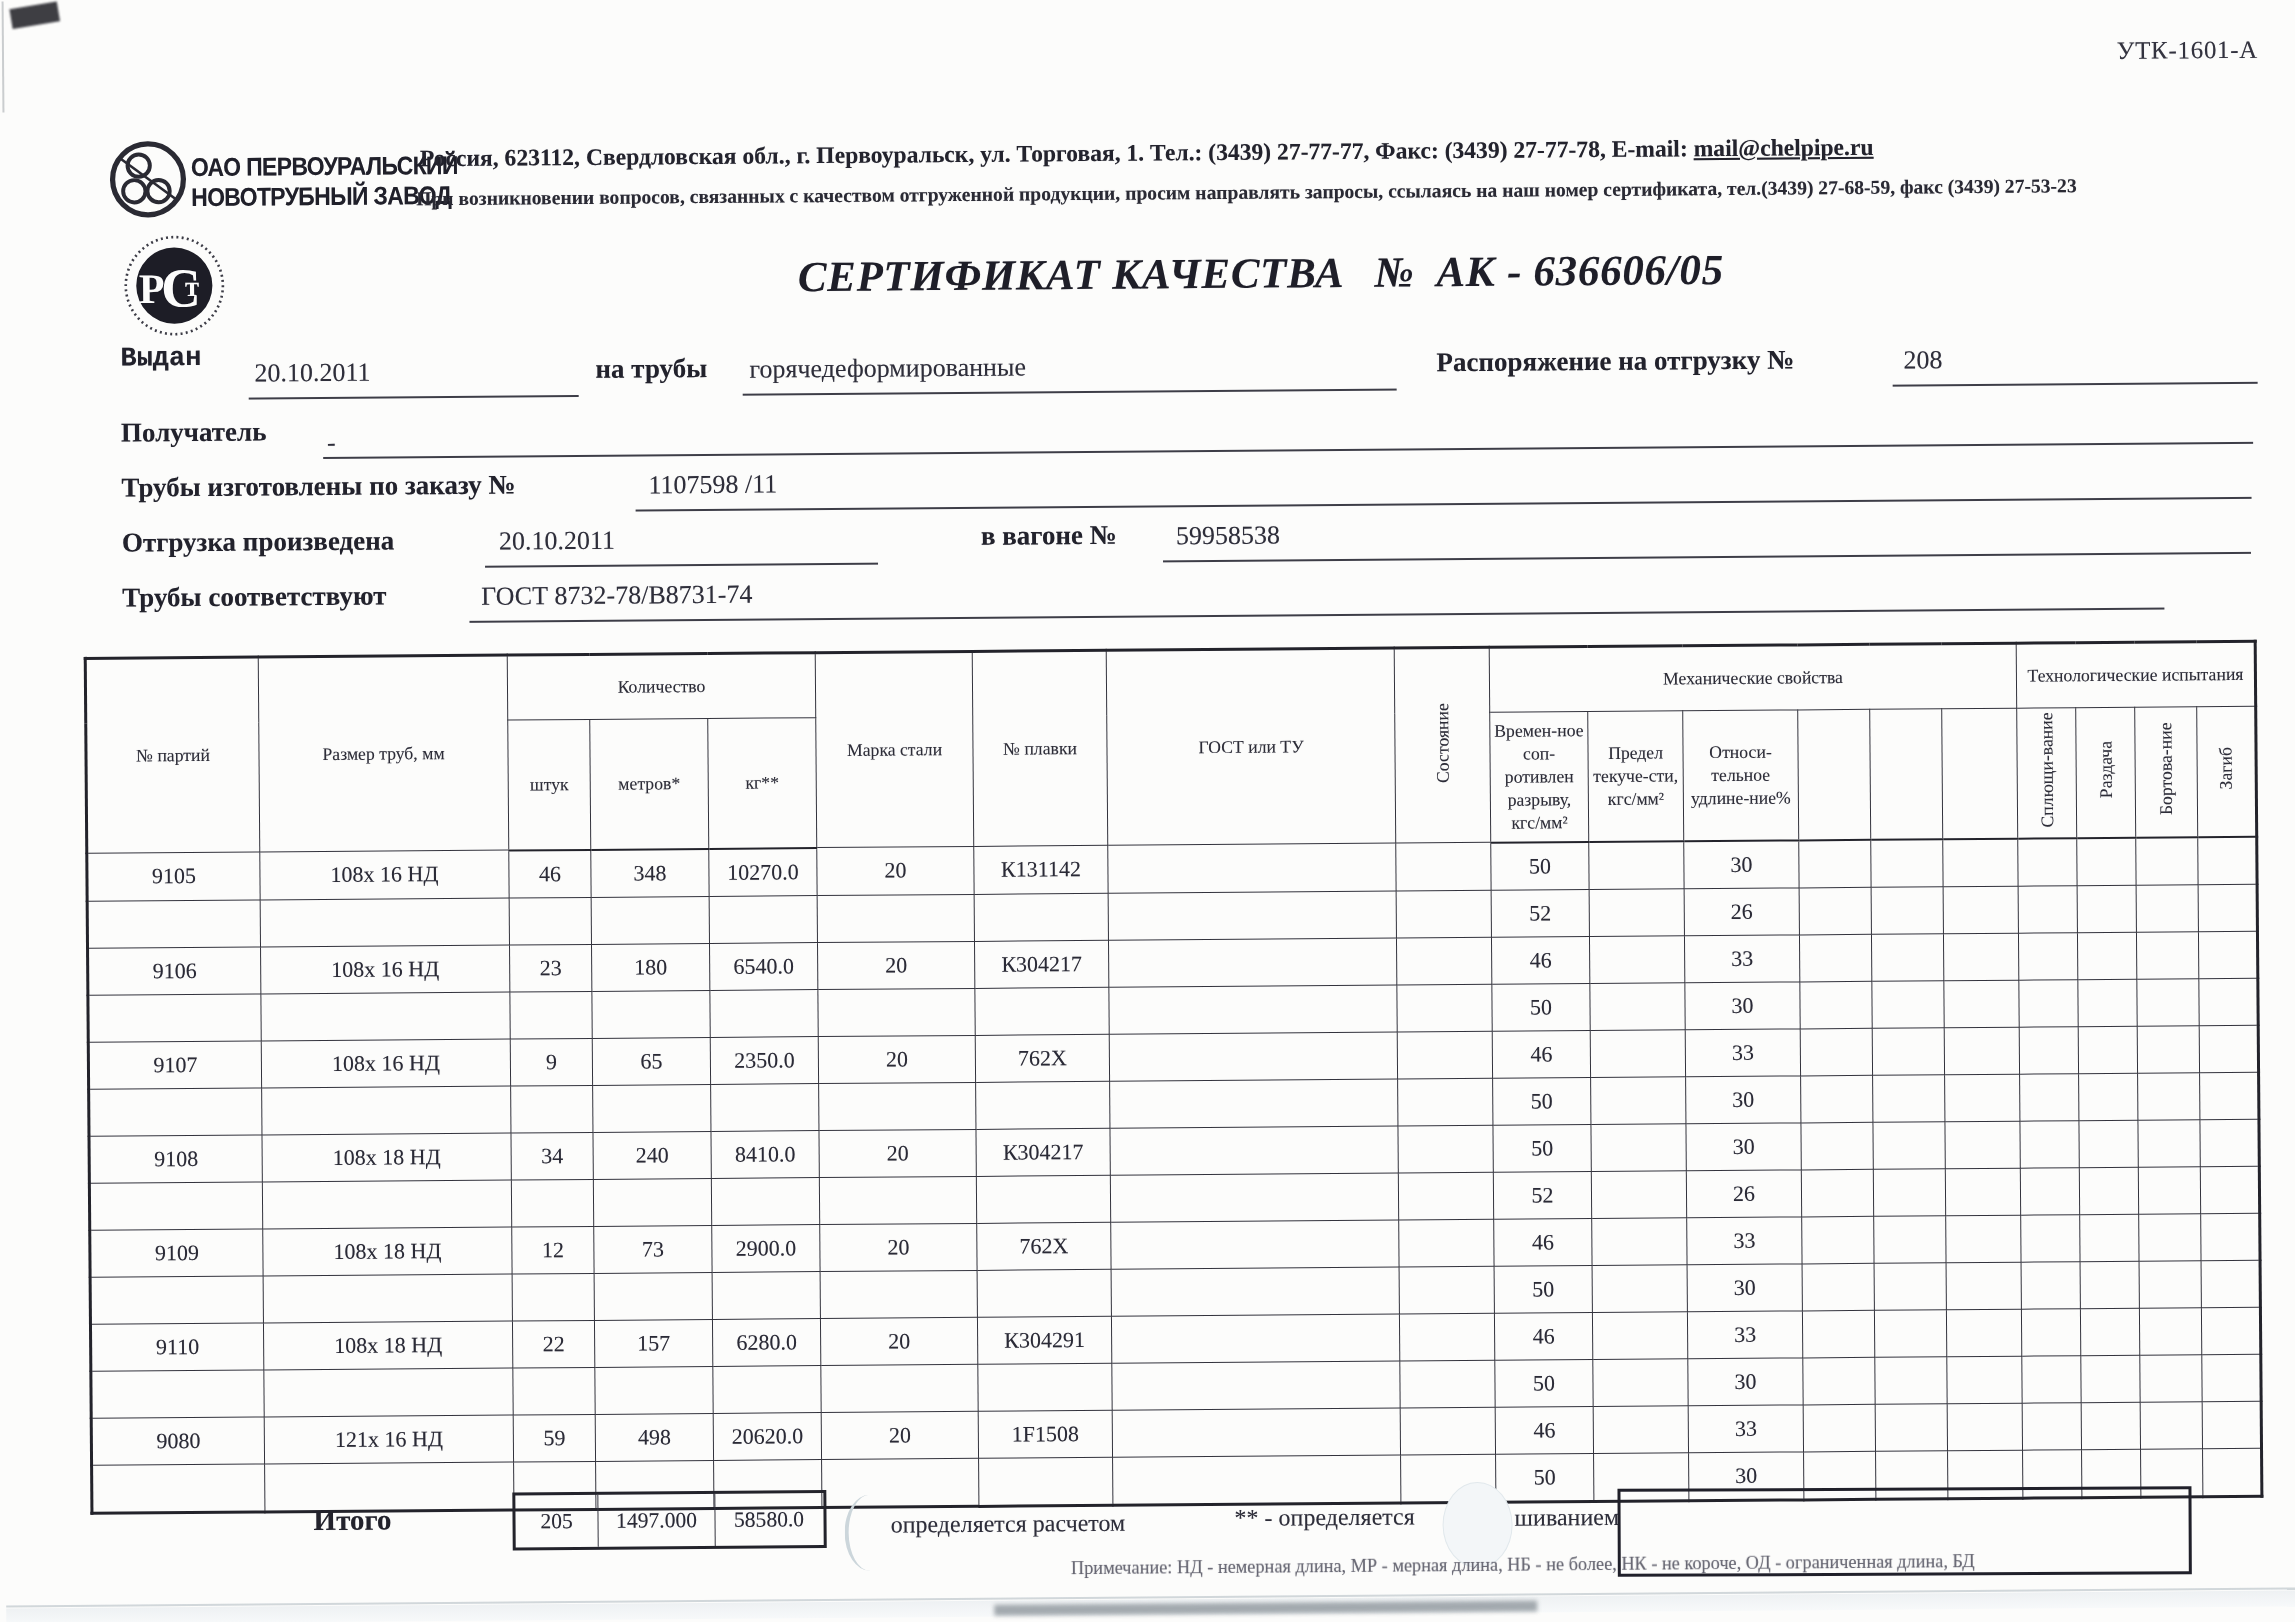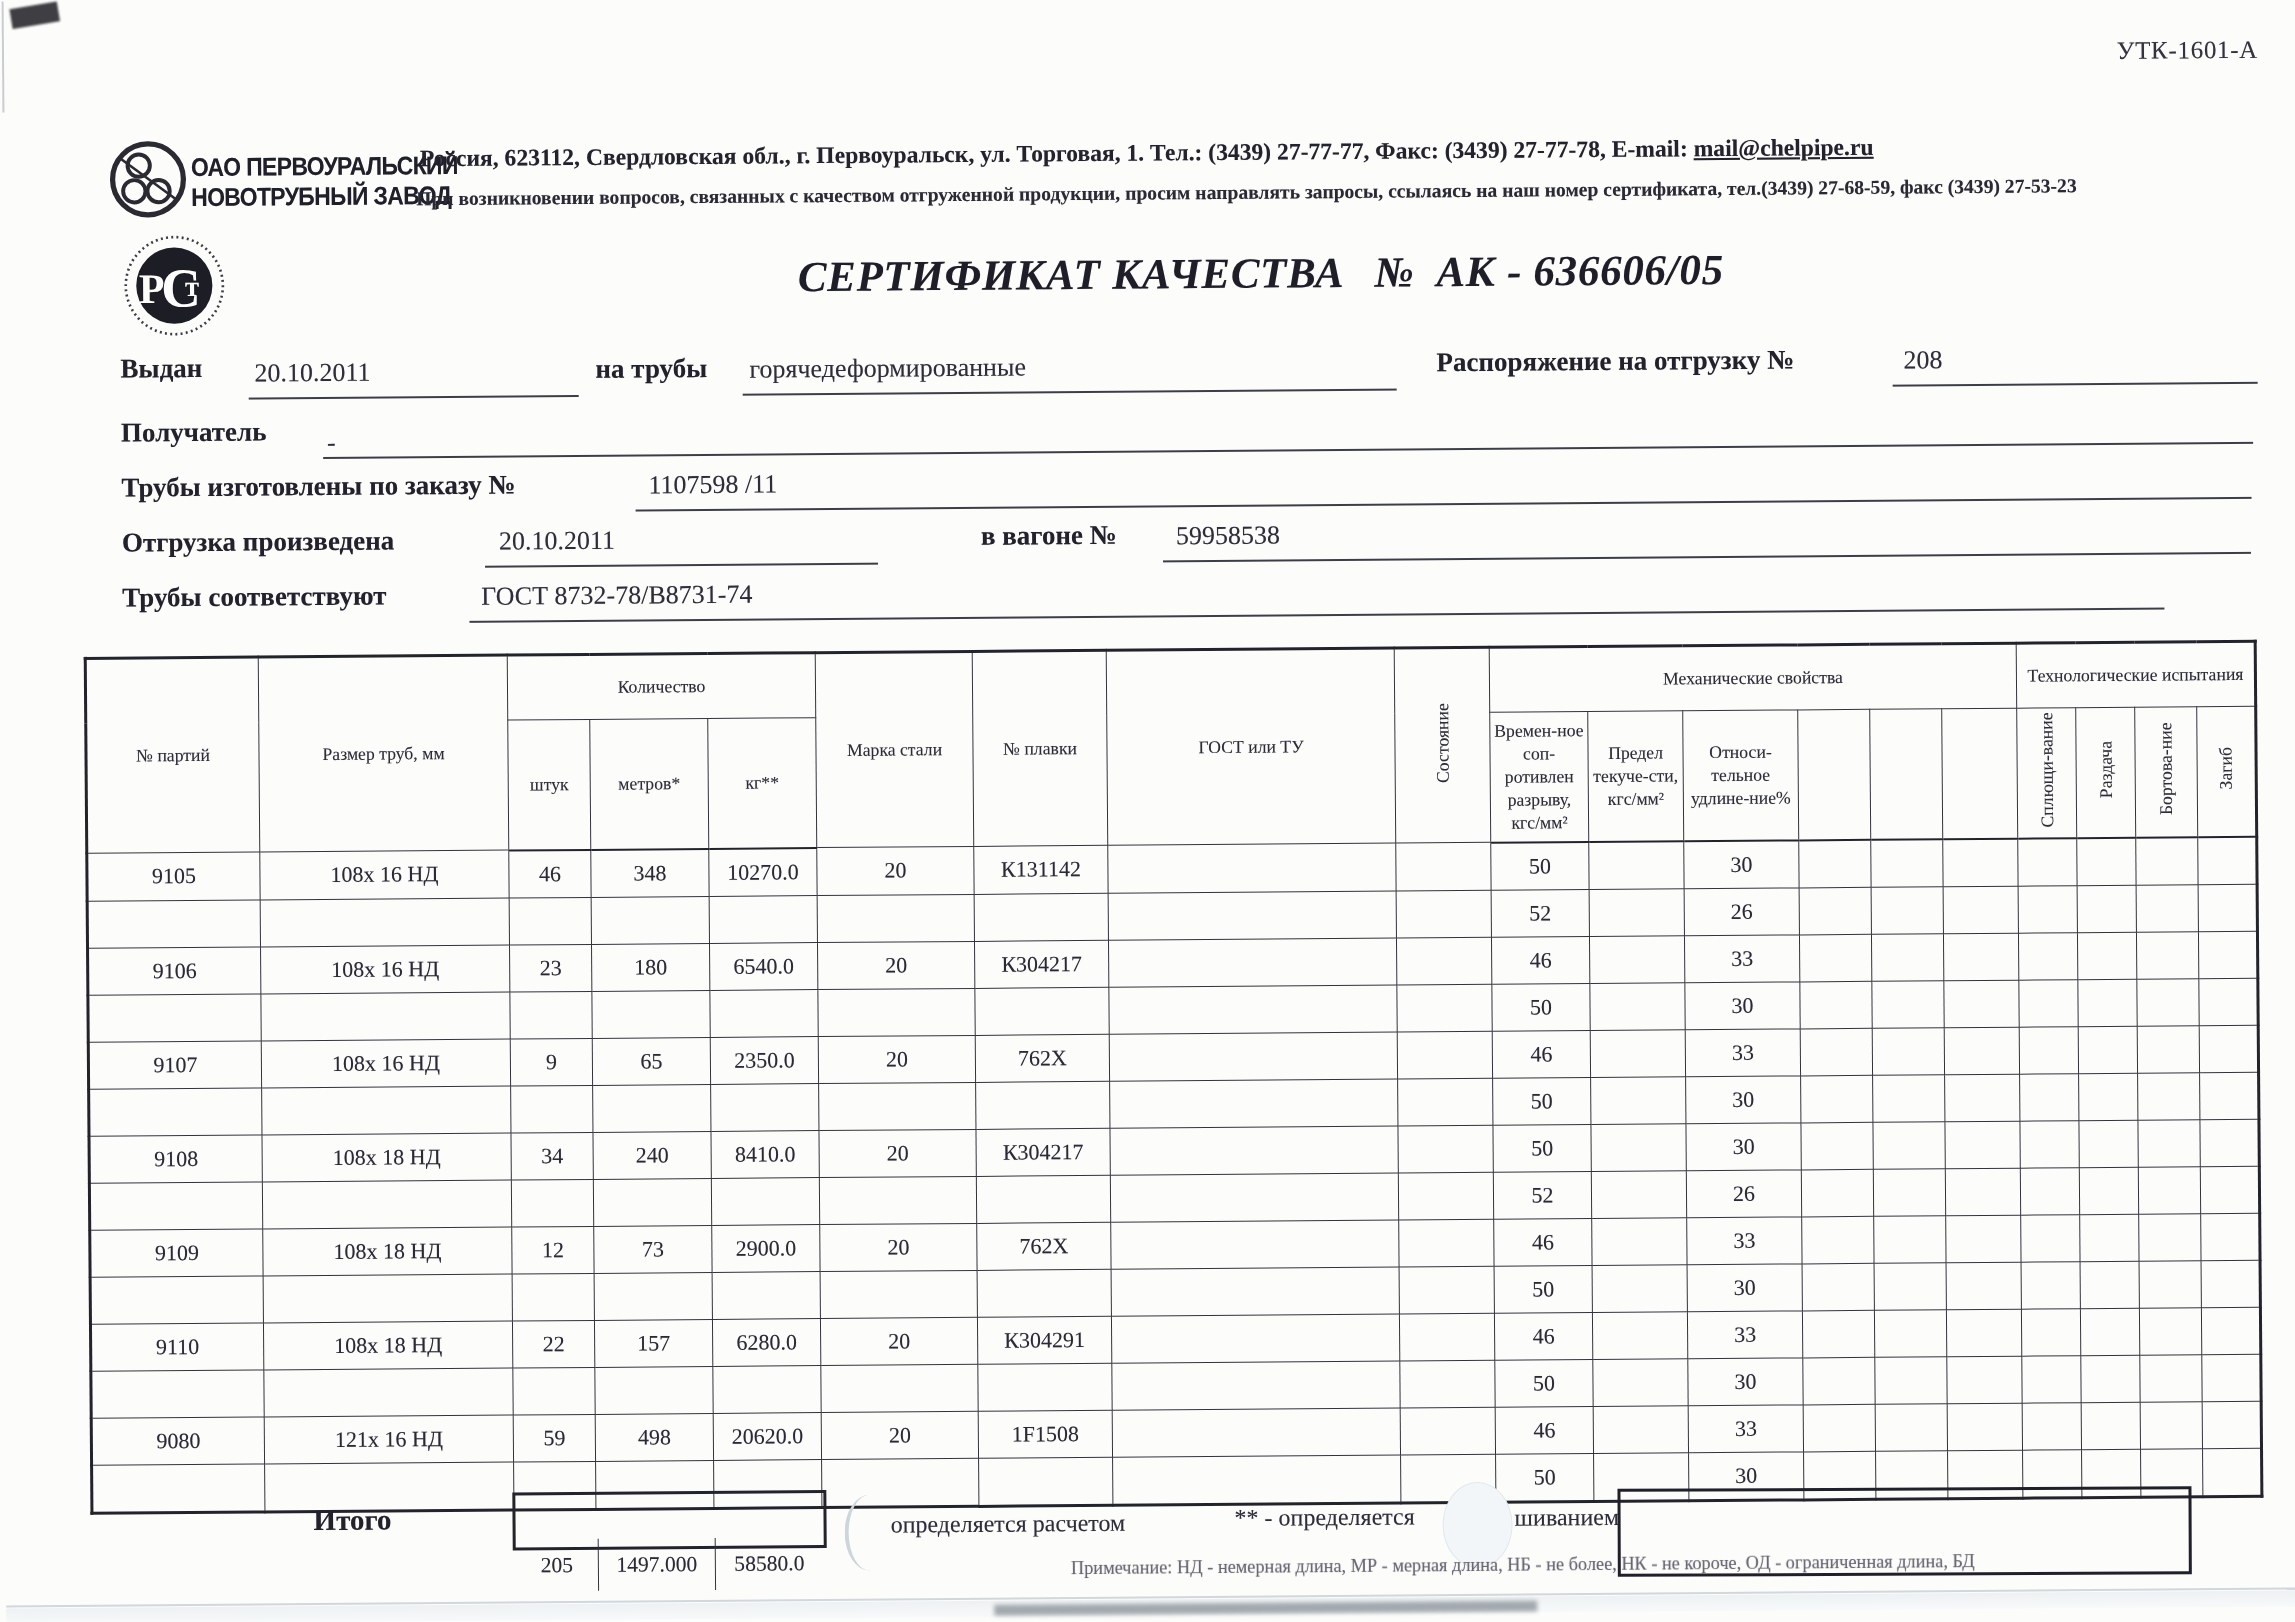--- a/index.html
+++ b/index.html
@@ -52,21 +52,21 @@
   tr.h-b th{border-bottom:2.6px solid #23232b;}
   table.cert tbody td{height:46px;font-size:22px;color:#2a2a36;}
   .vert span{writing-mode:vertical-rl;transform:rotate(180deg);display:inline-block;
              max-height:124px;line-height:1.15;}
   .vert-tall span{max-height:183px;}
 
   
   .totals-label{left:308px;top:1505px;font-size:29px;font-weight:bold;color:#22222c;}
   .totals-box{left:507px;top:1495px;width:308px;height:52px;border:3.3px solid #23232b;display:flex;}
   .totals-box .tc{height:100%;display:flex;align-items:center;justify-content:center;
-                  font-size:21.6px;color:#2a2a36;margin-top:44px;}
+                  font-size:21.6px;color:#2a2a36;}
   .totals-box .tc + .tc{border-left:1.3px solid #33333d;}
 
   .paren{left:839px;top:1500px;width:46px;height:76px;border-left:4.6px solid #ccd6db;
          border-radius:50%;}
   .fn1{left:885px;top:1517px;font-size:24px;color:#2e2e3a;white-space:nowrap;}
   .fn2{left:1229px;top:1513px;font-size:24px;color:#2e2e3a;white-space:nowrap;}
   .blob{left:1437px;top:1492px;width:68px;height:84px;border-radius:50%;background:#f3f6f8;
         border:1.3px solid #e1e8ec;}
   .fn3{left:1509px;top:1515px;font-size:24px;color:#2e2e3a;white-space:nowrap;}
   .stamp-box{left:1612px;top:1501px;width:568px;height:82px;border:3.3px solid #20202a;
@@ -111,21 +111,21 @@
       <text x="26" y="106" font-family="Liberation Serif,serif" font-weight="bold" font-size="64" fill="#fcfcfb">Р</text>
       <text x="60" y="112" font-family="Liberation Serif,serif" font-weight="bold" font-size="84" fill="#fcfcfb">С</text>
       <text x="96" y="96" font-family="Liberation Serif,serif" font-weight="bold" font-size="44" fill="#fcfcfb">т</text>
     </svg>
   </div>
 
   <div class="abs title">
     <span>СЕРТИФИКАТ КАЧЕСТВА</span><span class="gap1"></span><span>№</span><span class="gap2"></span><span>АК -  636606/05</span>
   </div>
 
-  <div class="abs flabel" style="left:124px;top:353px;">Выдан</div>
+  <div class="abs flabel" style="left:124px;top:343px;font-family:Liberation Mono, monospace;">Выдан</div>
   <div class="abs fval" style="left:258px;top:359px;">20.10.2011</div>
   <div class="abs fline" style="left:252px;top:398px;width:330px;"></div>
   <div class="abs flabel" style="left:599px;top:357px;">на трубы</div>
   <div class="abs fval" style="left:753px;top:359px;">горячедеформированные</div>
   <div class="abs fline" style="left:746px;top:398px;width:654px;"></div>
   <div class="abs flabel" style="left:1440px;top:357px;">Распоряжение на отгрузку №</div>
   <div class="abs fval" style="left:1907px;top:359px;">208</div>
   <div class="abs fline" style="left:1896px;top:398px;width:365px;"></div>
 
   <div class="abs flabel" style="left:124px;top:417px;">Получатель</div>

